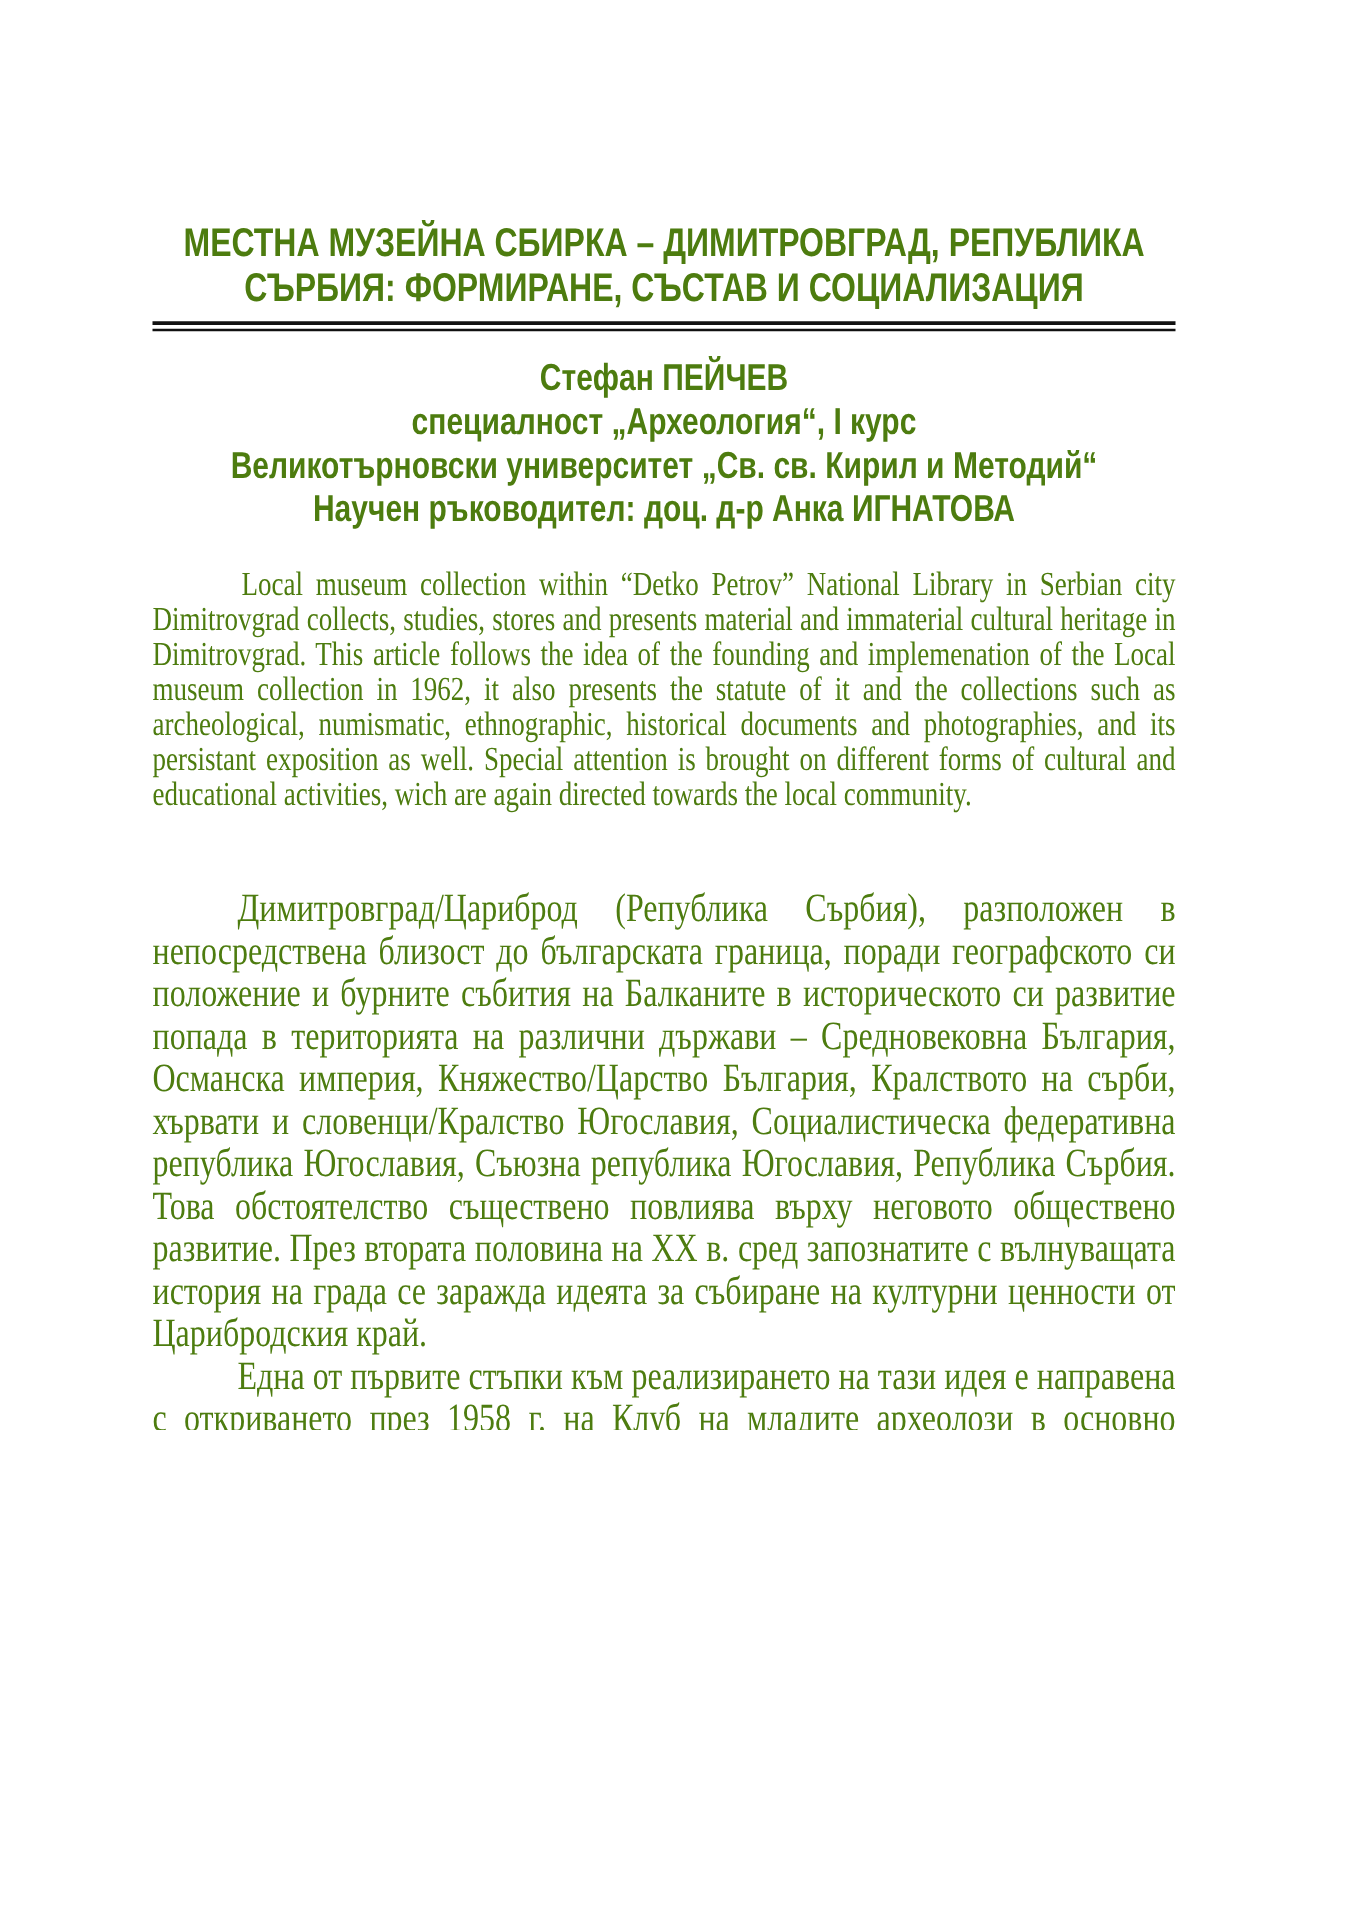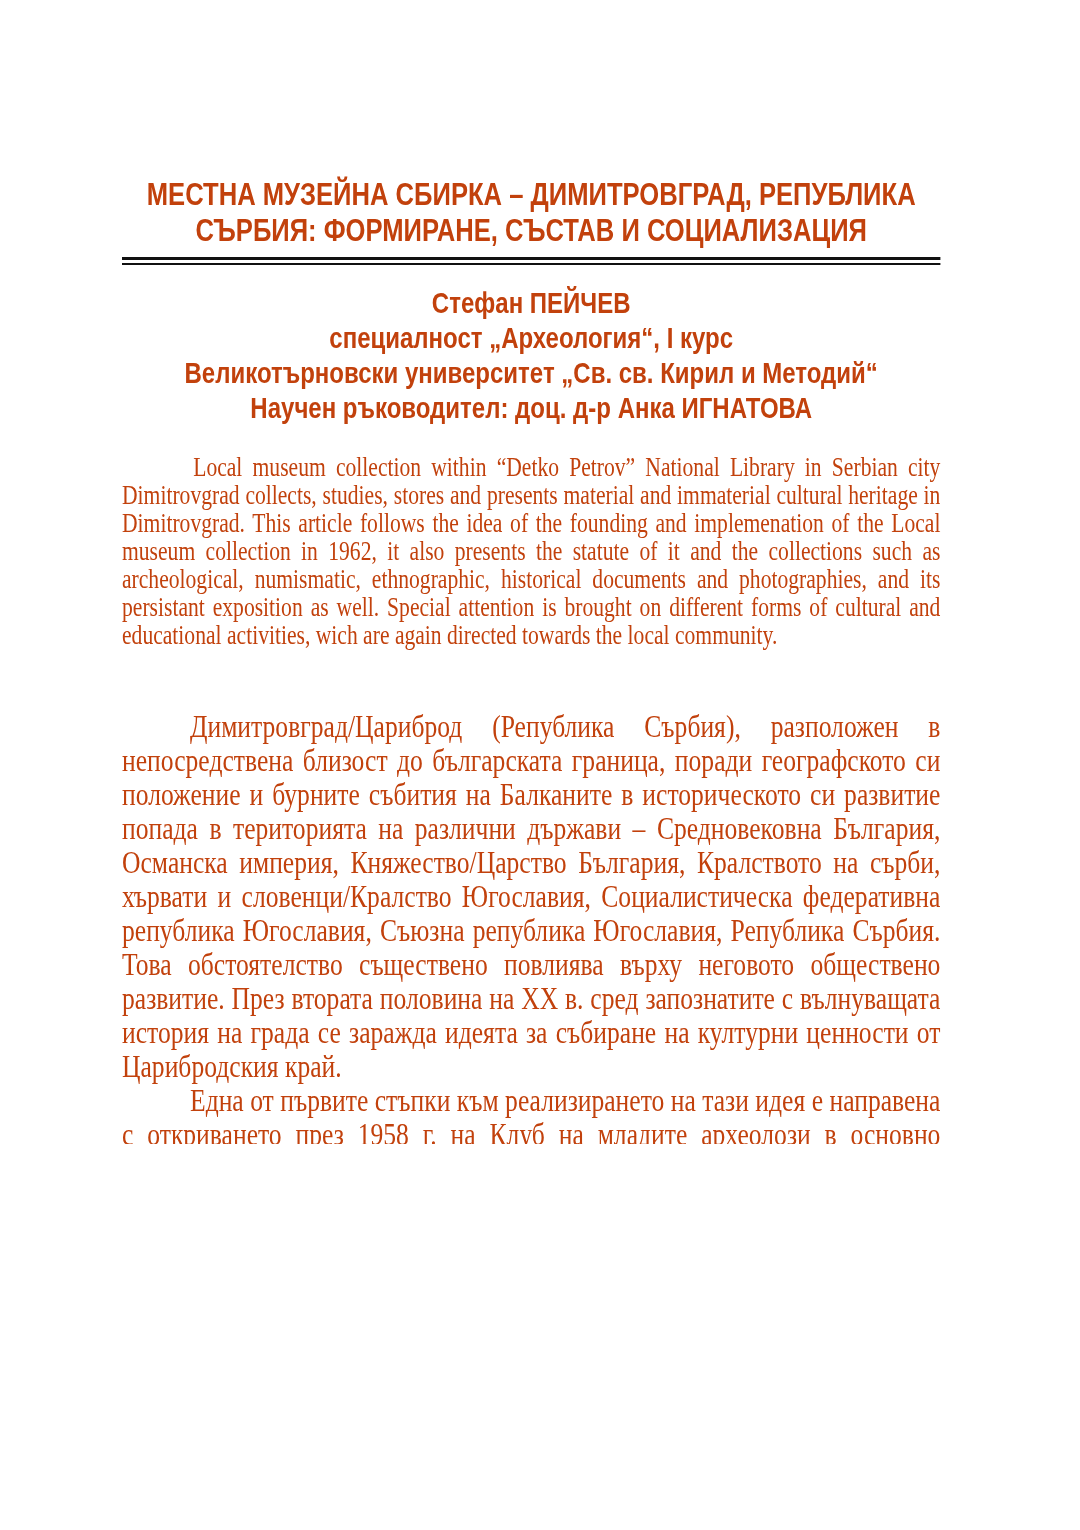--- a/index.html
+++ b/index.html
@@ -1,20 +1,20 @@
 <!DOCTYPE html>
 <html lang="bg"><head>
 <meta charset="utf-8">
 <style>
   html,body{margin:0;padding:0;background:#ffffff;}
   .page{
     position:relative;
     width:1080px;height:1144px;
     background:#ffffff;
-    color:#c2410c;
+    color:#4d7c0f;
     overflow:hidden;
     font-family:"Liberation Serif", serif;
   }
   
   .squeeze{
     position:absolute;left:122px;top:0;
     width:1023px;
     transform:scaleX(0.8);
     transform-origin:0 0;
   }

